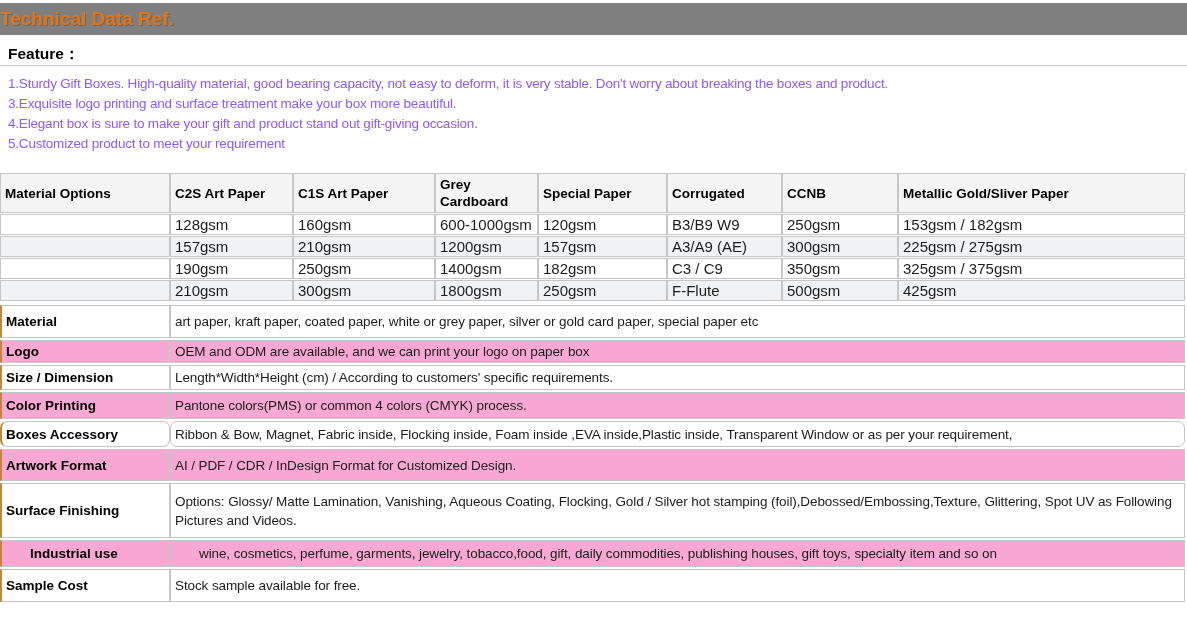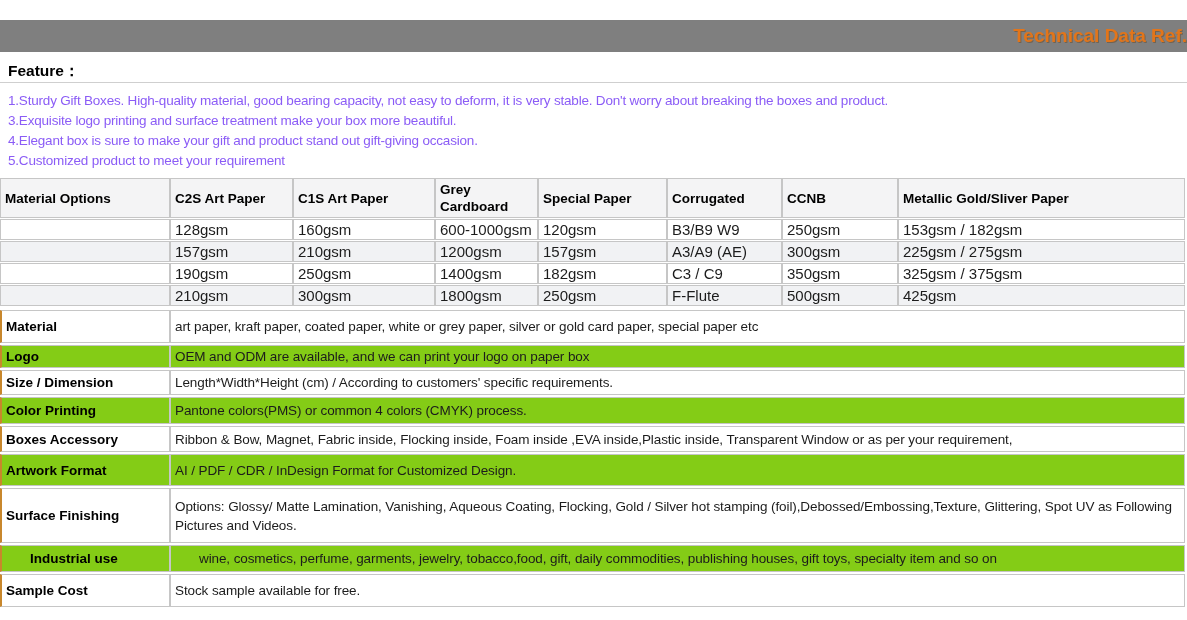--- a/index.html
+++ b/index.html
@@ -1,62 +1,62 @@
 <!DOCTYPE html>
 <html style="--title_bg: #7f7f7f; --title_text: #e2751a; --accent_border: #c8872c; --table_border: #c6c6c6; --stripe: #f1f2f4;"><head>
 <meta charset="utf-8">
 <style>
   * { margin:0; padding:0; box-sizing:border-box; }
   html,body { background:#ffffff; }
   body { font-family:"Liberation Sans", sans-serif; color:#1c1c1c; }
   .page { width:1187px; height:620px; overflow:hidden; background:#fff; }
 
   .title-bar {
-    height:32px; margin-top:20px;
+    height:32px; margin-top:3px;
     background:var(--title_bg,#7f7f7f);
     color:var(--title_text,#e2751a);
-    font-size:19px; font-weight:bold; text-align:right; line-height:32px;
+    font-size:19px; font-weight:bold; text-align:left; line-height:32px;
     text-shadow:1px 1px 0 rgba(90,50,0,0.35);
   }
 
   .feature-head {
     height:31px; border-bottom:1px solid #cfcfcf;
     display:flex; align-items:flex-end; padding-left:8px;
     font-size:15.5px; font-weight:bold; color:#000;
   }
   .features { padding:8px 8px 4px 8px; }
   .feat { font-size:13.5px; line-height:20px; color:#8b5cf6; letter-spacing:-0.2px; white-space:nowrap; }
 
   table { border-collapse:separate; border-spacing:0 1px; width:1185px; table-layout:fixed; }
   td, th {
     border:1px solid var(--table_border,#c6c6c6);
     font-size:15px; padding:1px 4px; vertical-align:middle; background:#fff;
     overflow:hidden; white-space:nowrap;
   }
 
-  .materials { margin-top:2px; }
+  .materials { margin-top:14px; }
   .materials th {
     text-align:left; font-size:13.5px; font-weight:bold; color:#000;
     background:#f4f4f5; height:40px; white-space:normal; line-height:17px;
   }
   .materials td { height:19px; }
   .materials tr.stripe td { background:var(--stripe,#f1f2f4); }
 
   .spec { border-spacing:0 2px; margin-top:1px; }
   .spec td.label {
     font-weight:bold; font-size:13.5px; color:#000;
     border-left:2px solid var(--accent_border,#c8872c);
   }
   .spec td.value { font-size:13.5px; letter-spacing:-0.1px; white-space:normal; line-height:19px; }
-  .spec tr.stripe td { background:#84cc16;margin-top:16px; }
+  .spec tr.stripe td { background:#f9a8d4;margin-top:16px; }
   .spec tr:nth-child(1) td { height:33px; }
   .spec tr:nth-child(2) td { height:21px; }
   .spec tr:nth-child(3) td { height:25px; }
   .spec tr:nth-child(4) td { height:27px; }
-  .spec tr:nth-child(5) td { height:26px; }
+  .spec tr:nth-child(5) td { height:26px;border-radius:7px; }
   .spec tr:nth-child(6) td { height:32px; }
   .spec tr:nth-child(7) td { height:55px; }
   .spec tr:nth-child(8) td { height:27px;padding-left:28px; }
   .spec tr:nth-child(9) td { height:33px; }
 </style>
 </head>
 <body>
 
 <div class="page">
 

